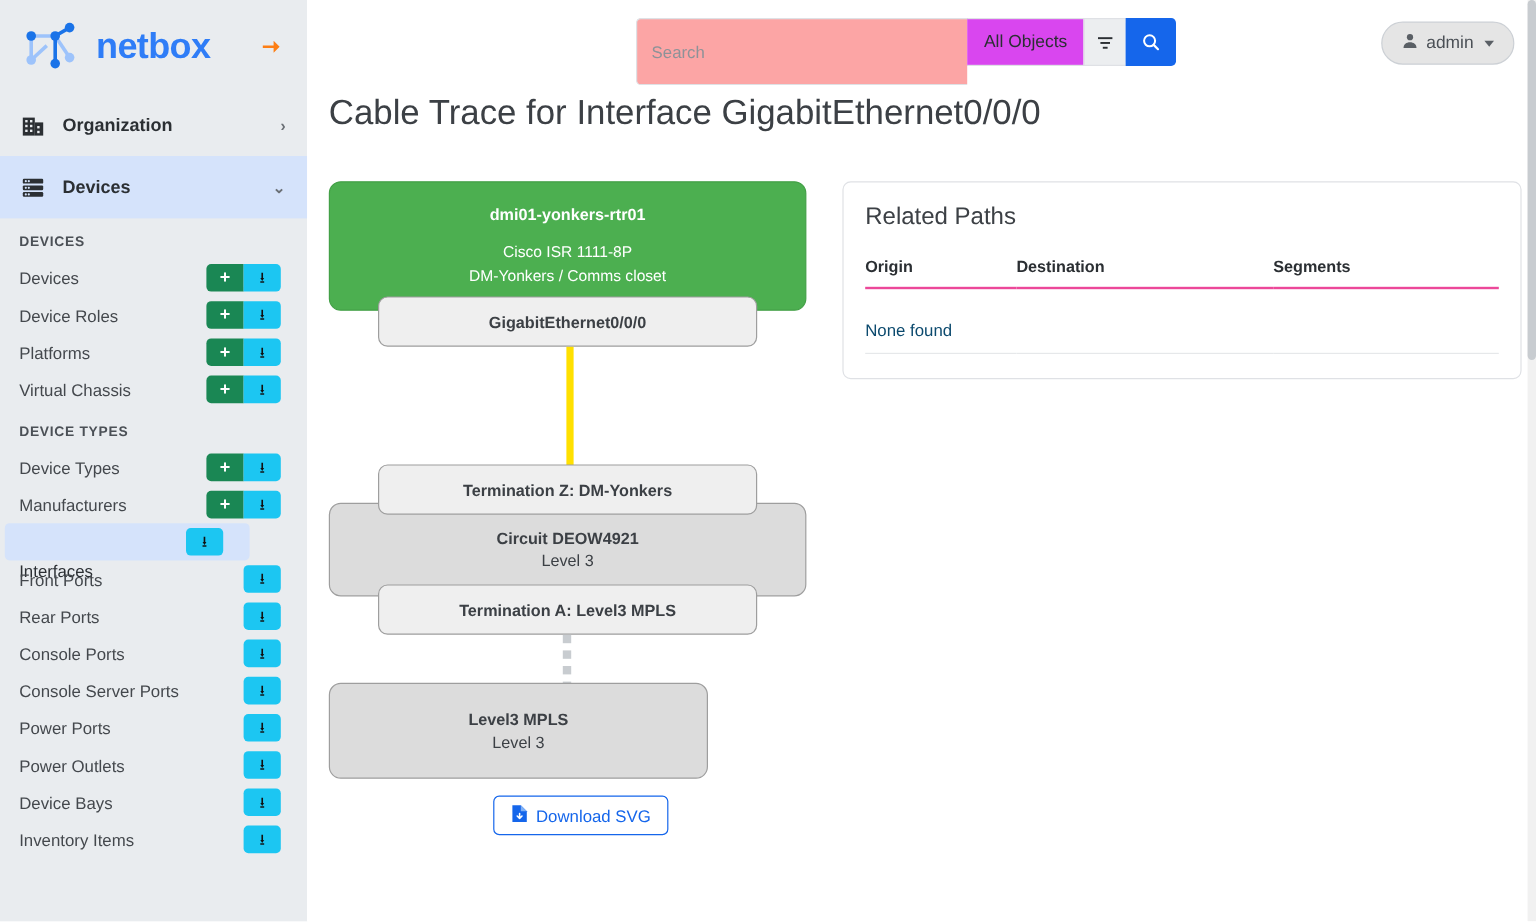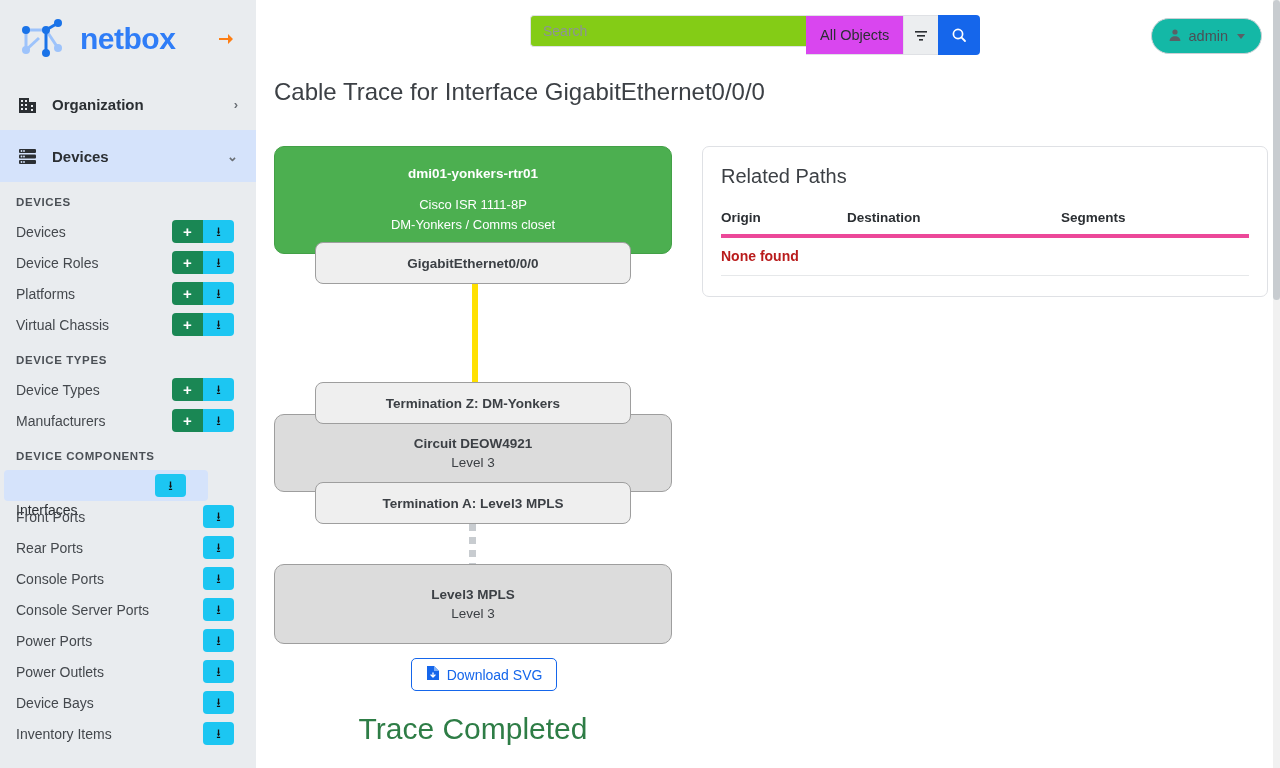--- a/index.html
+++ b/index.html
@@ -82,25 +82,25 @@
     display: flex; align-items: center;
     padding: 0 18px 0 0;
     position: relative;
   }
   .searchwrap {
     display: flex; align-items: stretch;
     height: 40px;
     margin-left: 274px;
   }
   .search-input {
-    width: 276px; height: 32px;
+    width: 276px; height: 56px;
     border: 1px solid #dfe1e5; border-right: none;
     border-radius: 4px 0 0 4px;
     padding: 0 12px; font-size: 14px; color: #2b2f33;
-    background: #84cc16; outline: none;
+    background: #fca5a5; outline: none;
     font-family: "Liberation Sans", sans-serif;
   }
   .search-input::placeholder { color: #8d9298; }
   .scope-btn {
     display: flex; align-items: center; justify-content: center;
     height: 40px; padding: 0 14px;
     background: #d946ef; border: 1px solid #dfe1e5; border-left: none; border-right: none;
     font-size: 14.5px; color: #2b2f33; cursor: pointer; white-space: nowrap;
   }
   .filter-btn {
@@ -113,31 +113,31 @@
     display: flex; align-items: center; justify-content: center;
     width: 42px; height: 40px;
     background: #1566eb; border: none; border-radius: 0 4px 4px 0;
     cursor: pointer; color: #fff;
   }
   .user-btn {
     position: absolute; right: 18px; top: 18px;
     display: flex; align-items: center; gap: 7px;
     height: 36px; padding: 0 16px;
     border: 1px solid #ccd0d5; border-radius: 18px;
-    background: #14b8a6; color: #4b5056; font-size: 14.5px;
+    background: #e5e5e5; color: #4b5056; font-size: 14.5px;
     cursor: pointer;
   }
   .caret-dn {
     width: 0; height: 0;
     border-left: 4.5px solid transparent; border-right: 4.5px solid transparent;
     border-top: 5.5px solid #5a5f65; margin-left: 2px;
   }
 
   .page-title {
-    font-size: 24px; color: #3c4045; font-weight: 400;
+    font-size: 29px; color: #3c4045; font-weight: 400;
     padding: 8px 0 0 18px;
   }
 
   .content { display: flex; padding: 40px 20px 0 18px; gap: 28px; }
   .left-col { width: 420px; position: relative; }
   .right-col { flex: 1; padding-top: 0px; }
 
   
   .trace { position: relative; width: 400px; height: 500px; }
   .node {
@@ -179,21 +179,21 @@
     left: 0; top: 268px; width: 398px; height: 78px;
     background: #dcdcdc; border: 1px solid #9e9e9e; color: #3c4045;
   }
   .node-circuit .c-title { font-size: 13.5px; font-weight: 700; margin-bottom: 4px; }
   .node-circuit .c-sub { font-size: 13.5px; font-weight: 400; }
 
   .dots { position: absolute; left: 195px; top: 378px; display: flex; flex-direction: column; gap: 6px; }
   .dots i { display: block; width: 7px; height: 7px; background: #c8ccd0; }
 
   .node-provider {
-    left: 0; top: 418px; width: 398px; height: 80px;
+    left: 0; top: 418px; width: 316px; height: 80px;
     background: #dcdcdc; border: 1px solid #9e9e9e; color: #3c4045;
   }
   .node-provider .p-title { font-size: 13.5px; font-weight: 700; margin-bottom: 4px; }
   .node-provider .p-sub { font-size: 13.5px; font-weight: 400; }
 
   .dl-wrap { position: absolute; left: 11px; top: 512px; width: 398px; display: flex; justify-content: center; }
   .dl-btn {
     display: flex; align-items: center; gap: 7px;
     height: 33px; padding: 0 14px;
     border: 1px solid #1566eb; border-radius: 5px;
@@ -209,25 +209,25 @@
   
   .card {
     border: 1px solid #dfe1e5; border-radius: 7px;
     background: #fff; padding: 18px 18px 20px 18px;
     width: 566px;
   }
   .card-title { font-size: 20px; color: #3c4045; font-weight: 400; margin-bottom: 22px; }
   .rp-table { width: 100%; border-collapse: collapse; }
   .rp-table th {
     text-align: left; font-size: 13.5px; font-weight: 700; color: #2b2f33;
-    padding: 0 0 9px 0; border-bottom: 4px solid #ec4899;
+    padding: 0 0 9px 0; border-bottom: 2px solid #ec4899;
   }
   .rp-table td {
-    font-size: 14px; color: #b91c1c;
-    padding: 10px 0 11px 0; border-bottom: 1px solid #e6e8ea; font-weight: bold;
+    font-size: 14px; color: #0c4a6e;
+    padding: 26px 0 11px 0; border-bottom: 1px solid #e6e8ea;
   }
   .col-origin { width: 126px; }
   .col-dest { width: 214px; }
 
   
   .vscroll {
     position: absolute; right: 0; top: 0; width: 7px; height: 768px;
     background: #f1f1f1;
   }
   .vscroll i { display: block; width: 7px; height: 300px; background: #c8ccd0; border-radius: 4px; }
@@ -344,21 +344,20 @@
       </span>
     </div>
     <div class="nav-row">
       <span class="nr-label">Manufacturers</span>
       <span class="btn-group">
         <button class="mini-btn mini-add">+</button>
         <button class="mini-btn mini-imp">⭳</button>
       </span>
     </div>
 
-    <div class="section-head">DEVICE COMPONENTS</div>
     <div class="nav-row selected">
       <span class="nr-label">Interfaces</span>
       <span class="btn-group">
         <button class="mini-btn mini-imp only">⭳</button>
       </span>
     </div>
     <div class="nav-row">
       <span class="nr-label">Front Ports</span>
       <span class="btn-group">
         <button class="mini-btn mini-imp only">⭳</button>
@@ -484,21 +483,20 @@
                 <svg width="14" height="16" viewBox="0 0 14 16">
                     <path d="M1 1h7l5 5v9H1z" fill="#1566eb"></path>
                     <path d="M8 1l5 5H8z" fill="#7fb0f5"></path>
                     <path d="M7 8v4m0 0l-2-2m2 2l2-2" stroke="#fff" stroke-width="1.3" fill="none" stroke-linecap="round"></path>
                   </svg>
               </span>
               <span>Download SVG</span>
             </button>
           </div>
 
-          <div class="trace-done">Trace Completed</div>
         </div>
       </div>
 
       <div class="right-col">
         <div class="card">
           <div class="card-title">Related Paths</div>
           <table class="rp-table">
             <thead>
               <tr>
                 <th class="col-origin">Origin</th>

